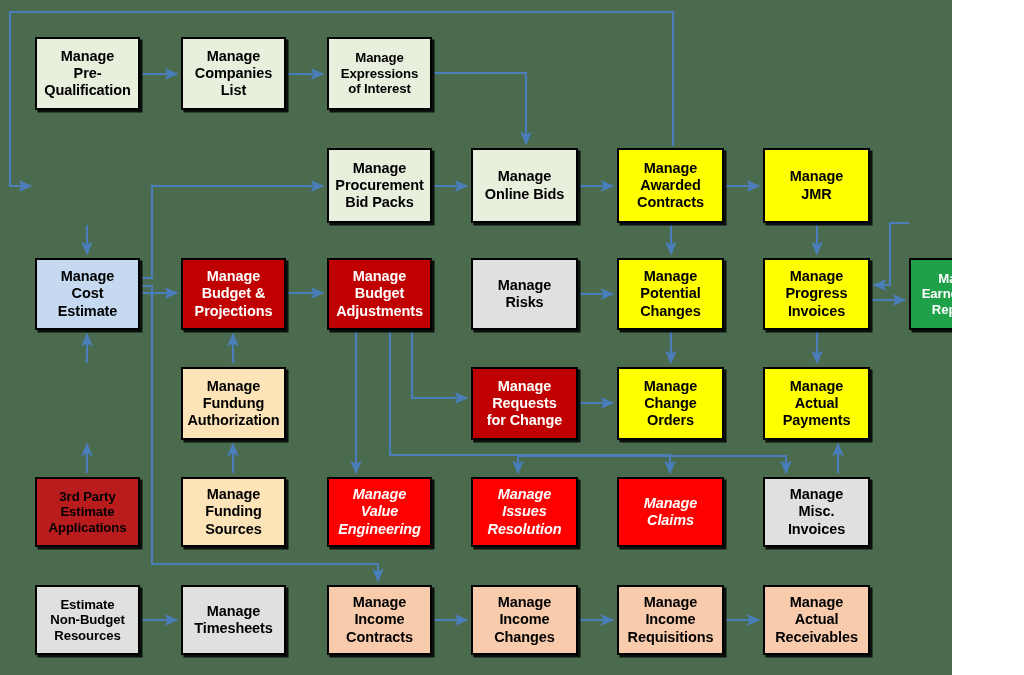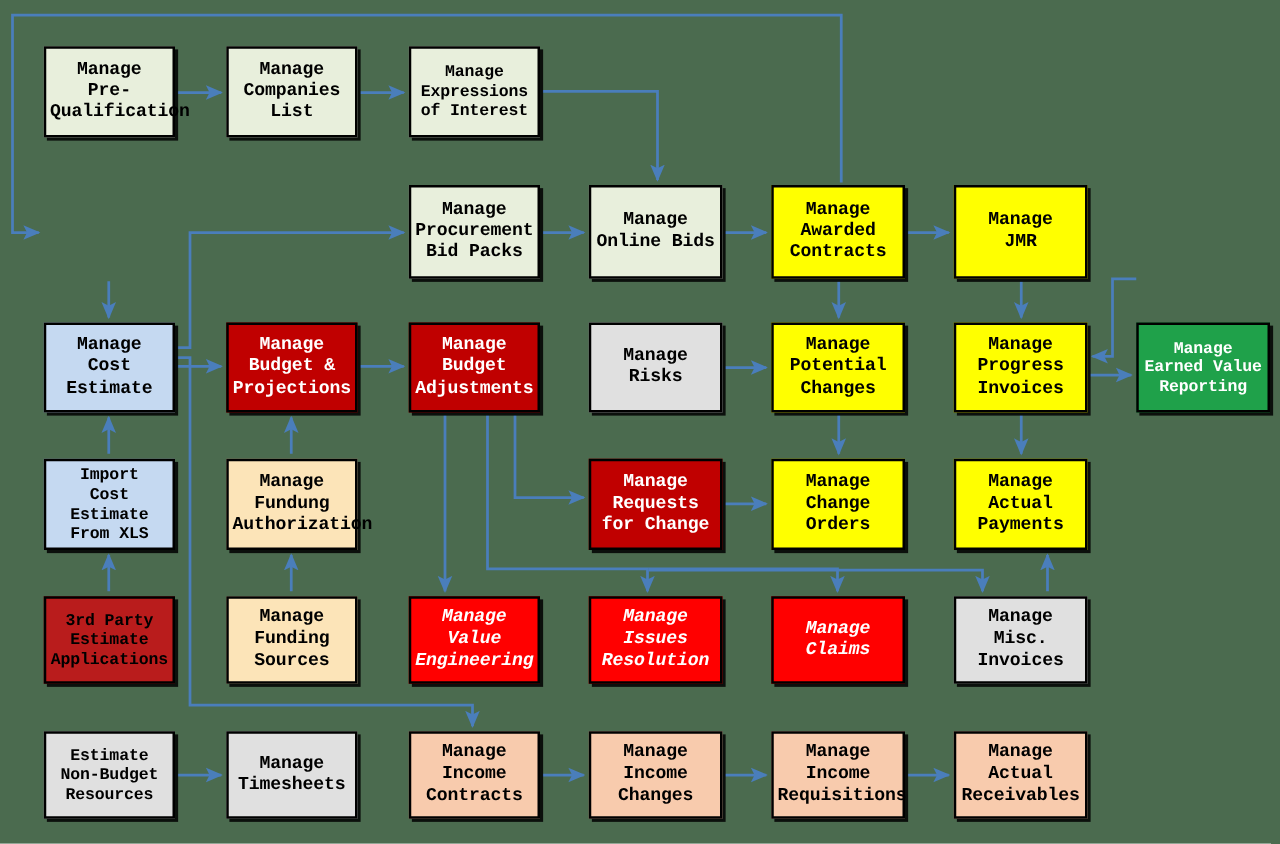--- a/index.html
+++ b/index.html
@@ -2,24 +2,24 @@
 <html><head>
 <meta charset="utf-8">
 <style>
   html, body {
     margin: 0;
     padding: 0;
     background: #ffffff;
   }
   #diagram-root {
     position: relative;
-    width: 1024px;
+    width: 952px;
     height: 675px;
     background: #4b6b4f;
-    font-family: Liberation Mono, monospace;
+    font-family: Liberation Sans, sans-serif;
     overflow: hidden;
   }
   #edge-layer {
     position: absolute;
     left: 0;
     top: 0;
     width: 1024px;
     height: 675px;
     pointer-events: none;
   }
@@ -191,25 +191,20 @@
       <div class="node" style="left: 763px; top: 258px; width: 107px; height: 72px; background: rgb(255, 255, 0); color: rgb(0, 0, 0); border-color: rgb(0, 0, 0);">
         <span class="node-label">Manage
 Progress
 Invoices</span>
       </div>
       <div class="node small" style="left: 909px; top: 258px; width: 107px; height: 72px; background: rgb(31, 161, 74); color: rgb(255, 255, 255); border-color: rgb(0, 0, 0);">
         <span class="node-label">Manage
 Earned Value
 Reporting</span>
       </div>
-      <div class="node small" style="left: 35px; top: 367px; width: 105px; height: 73px; background: rgb(197, 217, 241); color: rgb(0, 0, 0); border-color: rgb(0, 0, 0);">
-        <span class="node-label">Import
-Cost Estimate
-From XLS</span>
-      </div>
       <div class="node" style="left: 181px; top: 367px; width: 105px; height: 73px; background: rgb(252, 228, 184); color: rgb(0, 0, 0); border-color: rgb(0, 0, 0);">
         <span class="node-label">Manage
 Fundung
 Authorization</span>
       </div>
       <div class="node" style="left: 471px; top: 367px; width: 107px; height: 73px; background: rgb(192, 0, 0); color: rgb(255, 255, 255); border-color: rgb(0, 0, 0);">
         <span class="node-label">Manage
 Requests
 for Change</span>
       </div>

